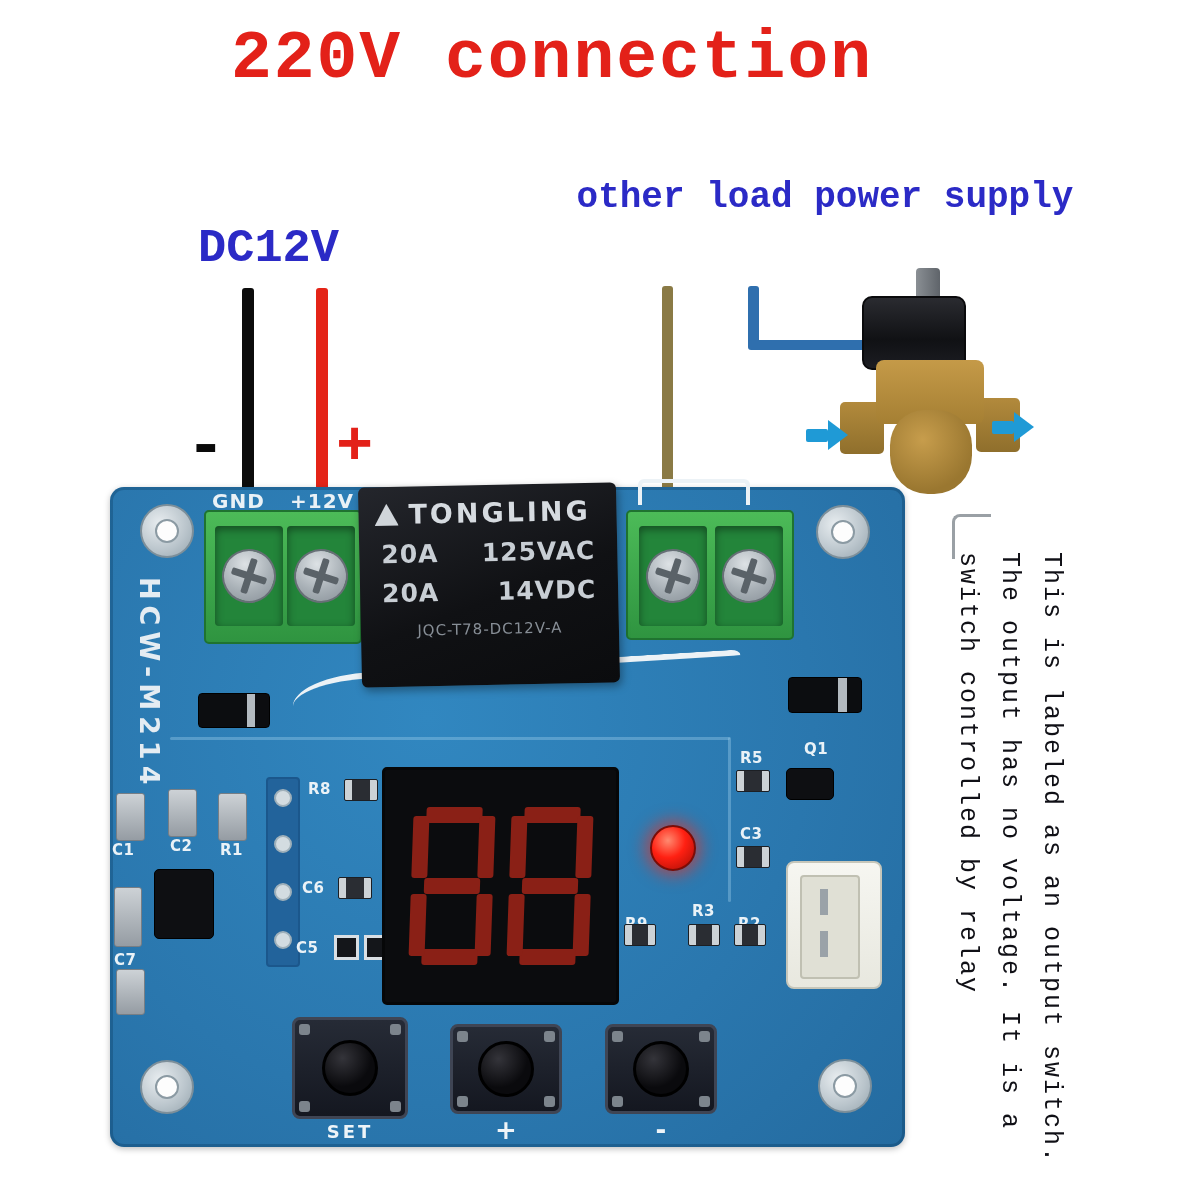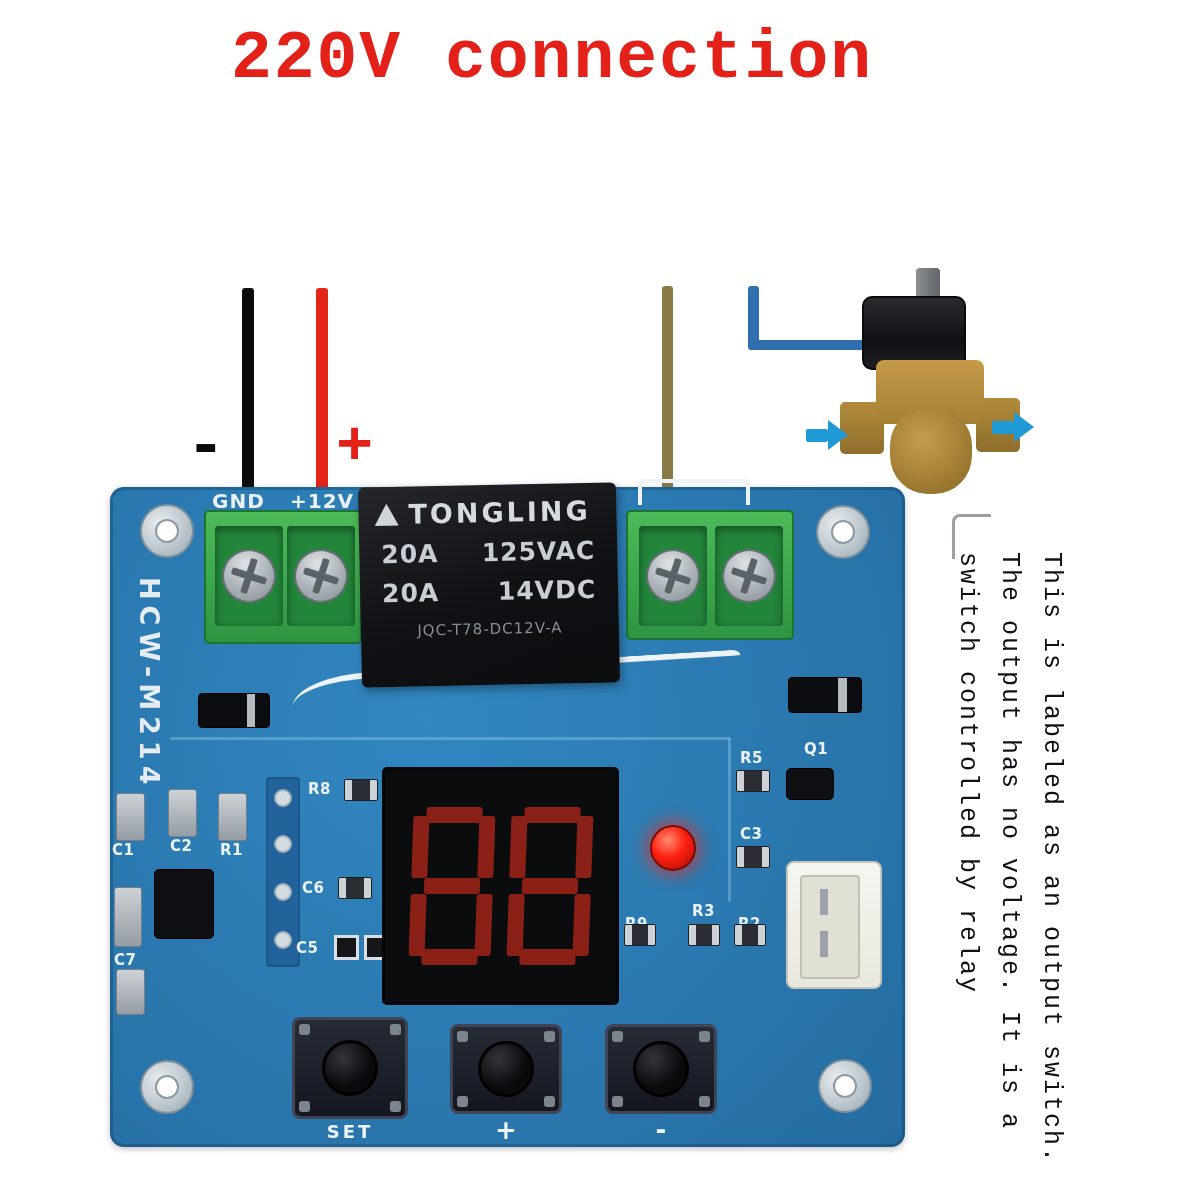--- a/index.html
+++ b/index.html
@@ -168,26 +168,28 @@
         border:3px solid #d9dfe4;box-sizing:border-box;}
   .ref{position:absolute;color:#eaf2f7;font-size:15px;font-weight:bold;letter-spacing:.5px;}
 </style>
 </head>
 <body>
 
 <div class="stage">
 
   <div class="title">220V connection</div>
 
+  <div class="dc12v">DC12V</div>
   <div class="wire wire-black"></div>
   <div class="wire wire-red"></div>
   <div class="minus">-</div>
   <div class="plus">+</div>
 
   <div class="load-text">
+    <div>other load power supply</div>
   </div>
   <div class="wire wire-olive"></div>
   <div class="wire wire-blue-v"></div>
   <div class="wire wire-blue-h"></div>
 
   <div>
     <div class="valve-fitting"></div>
     <div class="valve-coil"></div>
     <div class="valve-port-left"></div>
     <div class="valve-port-right"></div>

